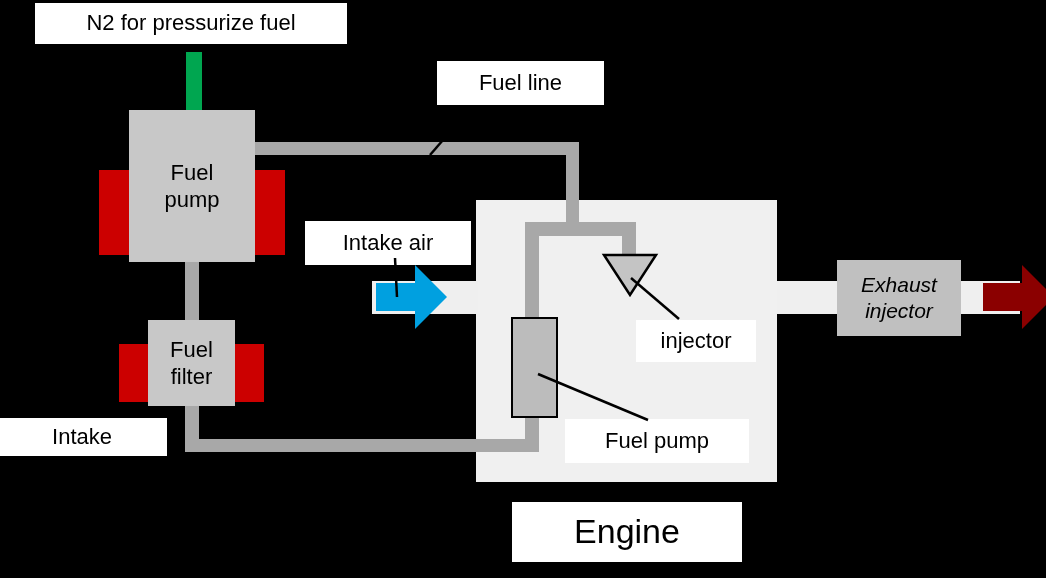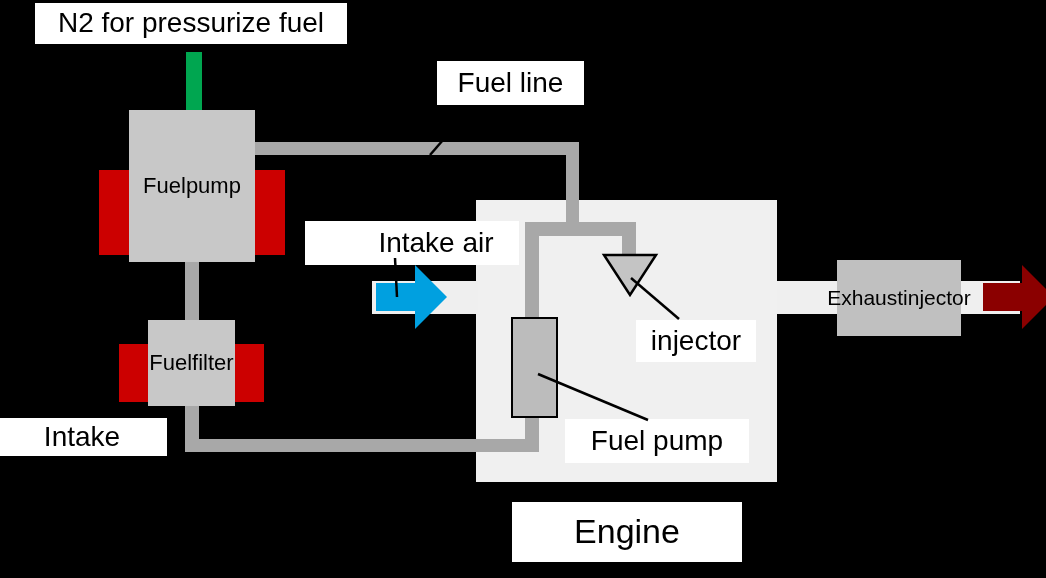--- a/index.html
+++ b/index.html
@@ -19,41 +19,41 @@
   }
   .abs { position: absolute; }
 
   
   .label-box {
     background: #ffffff;
     color: #000000;
     display: flex;
     align-items: center;
     justify-content: center;
-    font-size: 28px;
+    font-size: 22px;
     line-height: 1.1;
     white-space: nowrap;
     z-index: 40;
   }
   .label-box.big { font-size: 34px; }
 
   
   .block {
     background: #c8c8c8;
     color: #000000;
     display: flex;
-    flex-direction: row;
+    flex-direction: column;
     align-items: center;
     justify-content: center;
     font-size: 22px;
     line-height: 1.25;
     text-align: center;
     z-index: 20;
   }
-  .block.analyser { background: #c0c0c0; font-size: 21px; }
+  .block.analyser { background: #c0c0c0; font-size: 21px; font-style: italic; }
 
   
   .engine-box {
     background: #f0f0f0;
     z-index: 5;
   }
 
   
   .pipe {
     background: #a8a8a8;
@@ -158,25 +158,25 @@
 
     <g>
       <polygon points="604,255 656,255 630,295" fill="#c4c4c4" stroke="#000000" stroke-width="2.5"></polygon>
     </g>
   </svg>
 
   <div class="abs label-box" style="left:35px; top:3px; width:312px; height:41px;">
     <span>N2 for pressurize fuel</span>
   </div>
 
-  <div class="abs label-box" style="left:437px; top:61px; width:147px; height:44px;align-items:center;">
+  <div class="abs label-box" style="left:437px; top:61px; width:167px; height:44px;align-items:center;">
     <span>Fuel line</span>
   </div>
 
-  <div class="abs label-box" style="left:305px; top:221px; width:166px; height:44px;padding-left:48px;">
+  <div class="abs label-box" style="left:305px; top:221px; width:166px; height:44px;">
     <span>Intake air</span>
   </div>
 
 
   <div class="abs label-box" style="left:636px; top:320px; width:120px; height:42px;justify-content:center;">
     <span>injector</span>
   </div>
 
   <div class="abs label-box" style="left:565px; top:419px; width:184px; height:44px;">
     <span>Fuel pump</span>

